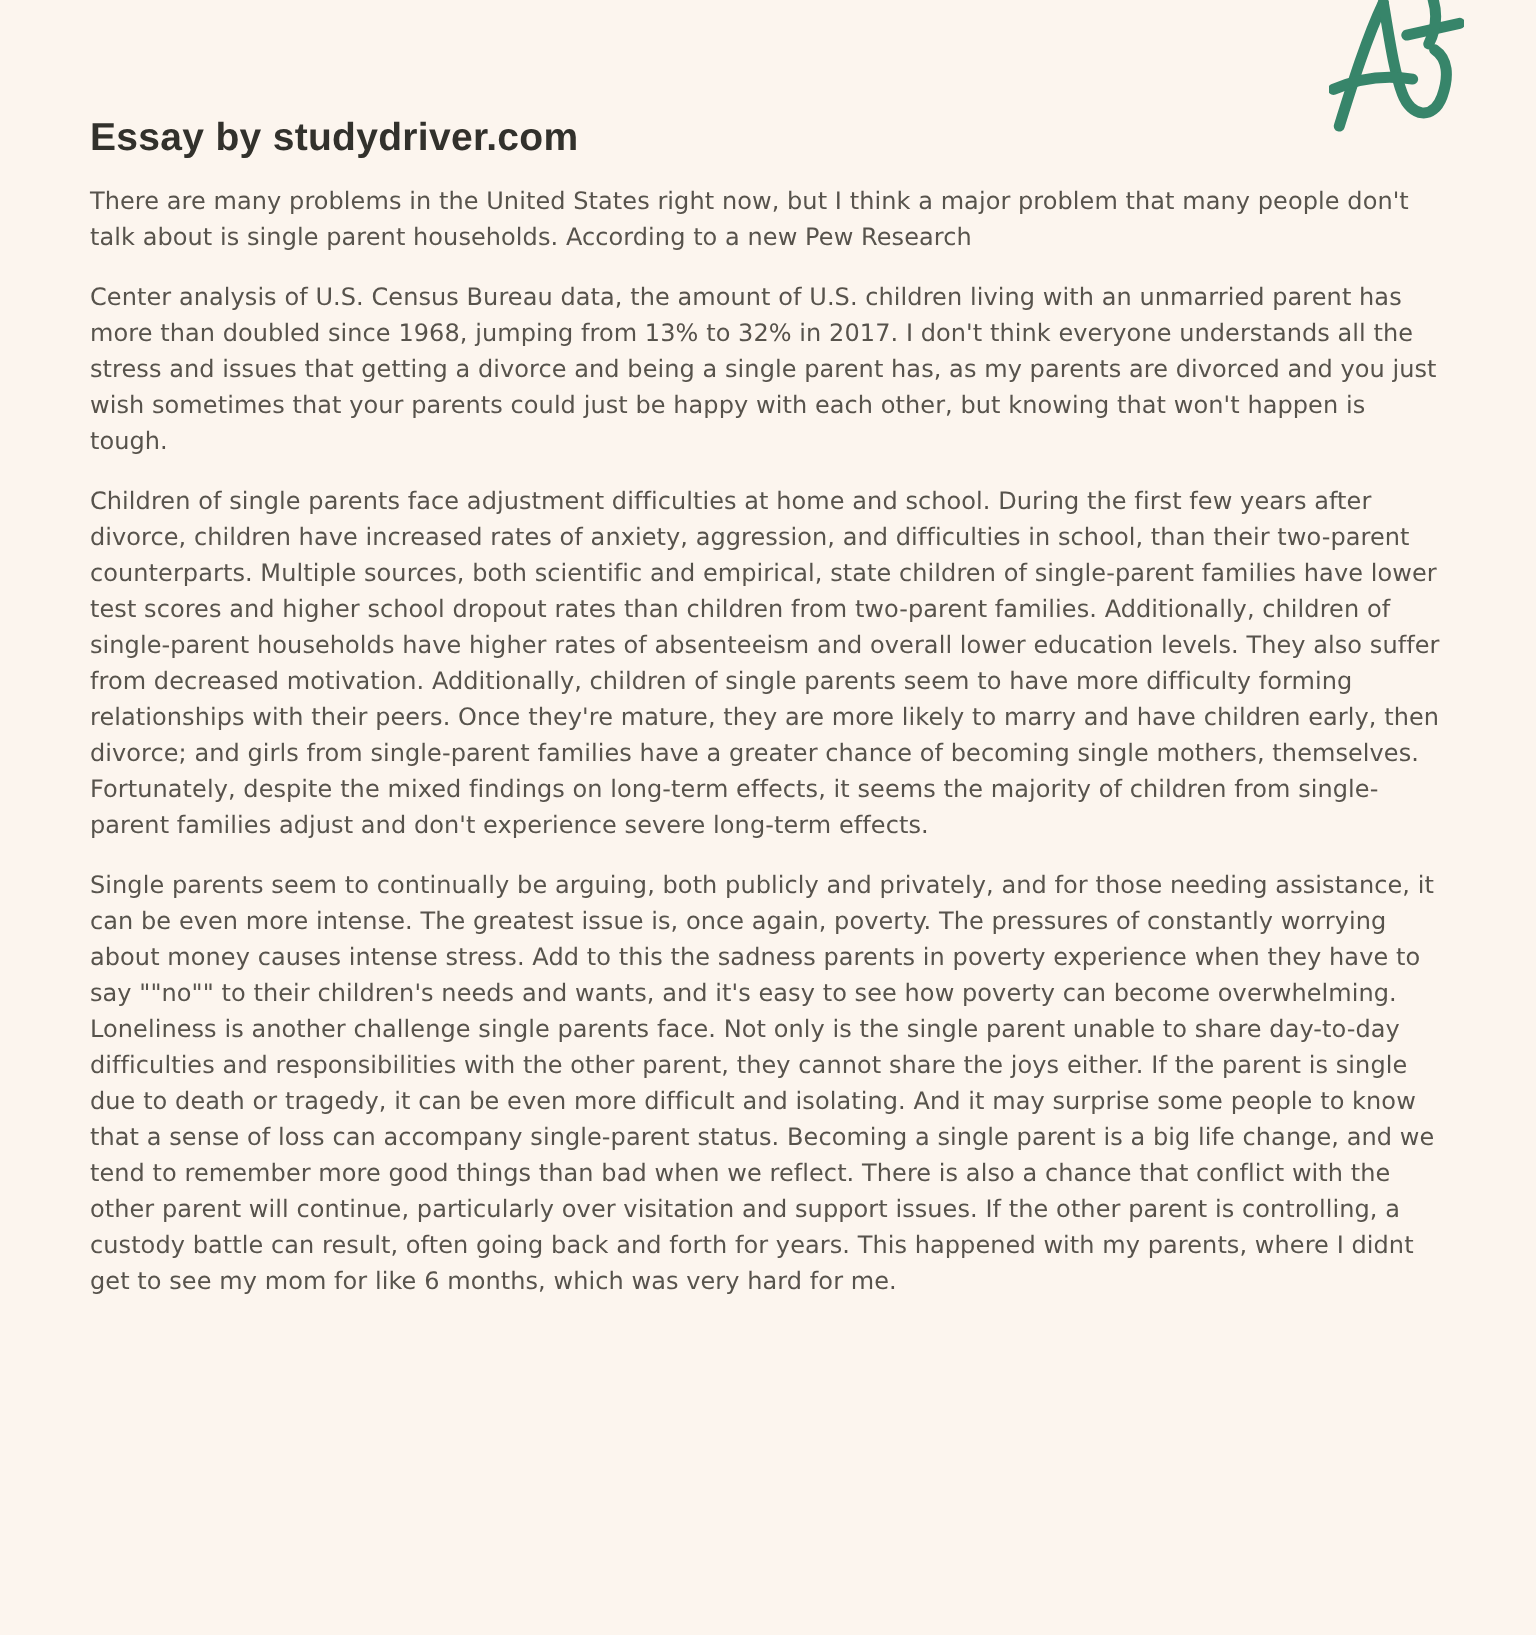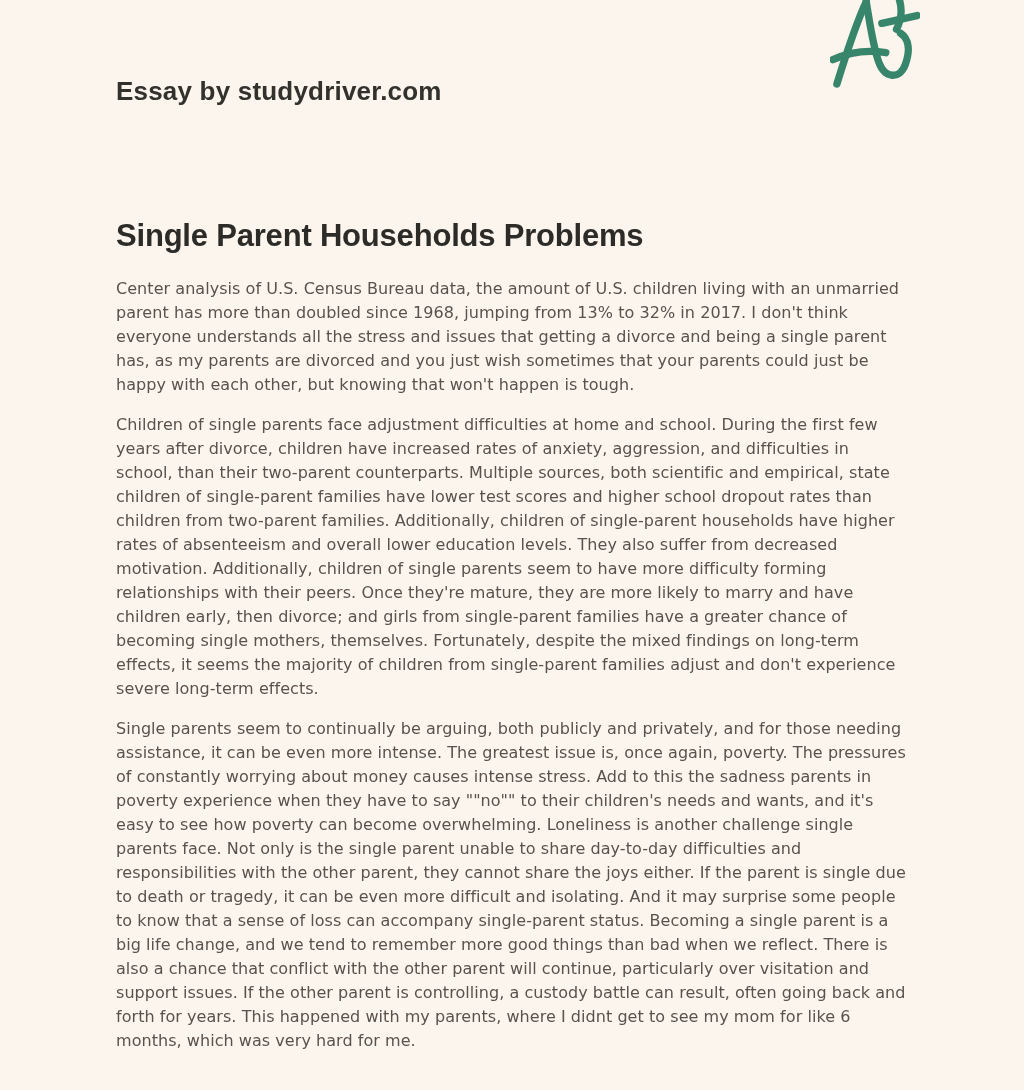--- a/index.html
+++ b/index.html
@@ -15,21 +15,21 @@
   body {
     width: 1024px;
     height: 1090px;
     background: var(--bg);
     font-family: "DejaVu Sans", sans-serif;
   }
   .page {
     position: relative;
     width: 1024px;
     height: 1090px;
-    padding: 0 116px;
+    padding: 0 60px;
     overflow: hidden;
     background: var(--bg);
   }
   header { padding-top: 76px; position: relative; }
   .site-title {
     font-family: "Liberation Sans", sans-serif;
     font-size: 26px;
     font-weight: 700;
     line-height: 30px;
     color: var(--heading);
@@ -93,21 +93,21 @@
         <path d="M 3 66 C 21 58 39 56 57 59"></path>
 
         <path d="M 53 29 L 89 21"></path>
 
         <path d="M 71 5 C 74 15 73 25 68 35"></path>
       </svg>
     </div>
   </header>
 
   <main>
-    <h1 class="essay-title">Single Parent Households Problems</h1>
 
+    <p class="body-p">There are many problems in the United States right now, but I think a major problem that many people don't talk about is single parent households. According to a new Pew Research</p>
     <p class="body-p">Center analysis of U.S. Census Bureau data, the amount of U.S. children living with an unmarried parent has more than doubled since 1968, jumping from 13% to 32% in 2017. I don't think everyone understands all the stress and issues that getting a divorce and being a single parent has, as my parents are divorced and you just wish sometimes that your parents could just be happy with each other, but knowing that won't happen is tough.</p>
     <p class="body-p">Children of single parents face adjustment difficulties at home and school. During the first few years after divorce, children have increased rates of anxiety, aggression, and difficulties in school, than their two-parent counterparts. Multiple sources, both scientific and empirical, state children of single-parent families have lower test scores and higher school dropout rates than children from two-parent families. Additionally, children of single-parent households have higher rates of absenteeism and overall lower education levels. They also suffer from decreased motivation. Additionally, children of single parents seem to have more difficulty forming relationships with their peers. Once they're mature, they are more likely to marry and have children early, then divorce; and girls from single-parent families have a greater chance of becoming single mothers, themselves. Fortunately, despite the mixed findings on long-term effects, it seems the majority of children from single-parent families adjust and don't experience severe long-term effects.</p>
     <p class="body-p">Single parents seem to continually be arguing, both publicly and privately, and for those needing assistance, it can be even more intense. The greatest issue is, once again, poverty. The pressures of constantly worrying about money causes intense stress. Add to this the sadness parents in poverty experience when they have to say ""no"" to their children's needs and wants, and it's easy to see how poverty can become overwhelming. Loneliness is another challenge single parents face. Not only is the single parent unable to share day-to-day difficulties and responsibilities with the other parent, they cannot share the joys either. If the parent is single due to death or tragedy, it can be even more difficult and isolating. And it may surprise some people to know that a sense of loss can accompany single-parent status. Becoming a single parent is a big life change, and we tend to remember more good things than bad when we reflect. There is also a chance that conflict with the other parent will continue, particularly over visitation and support issues. If the other parent is controlling, a custody battle can result, often going back and forth for years. This happened with my parents, where I didnt get to see my mom for like 6 months, which was very hard for me.</p>
 
   </main>
 
 </div>
 
 </body></html>

